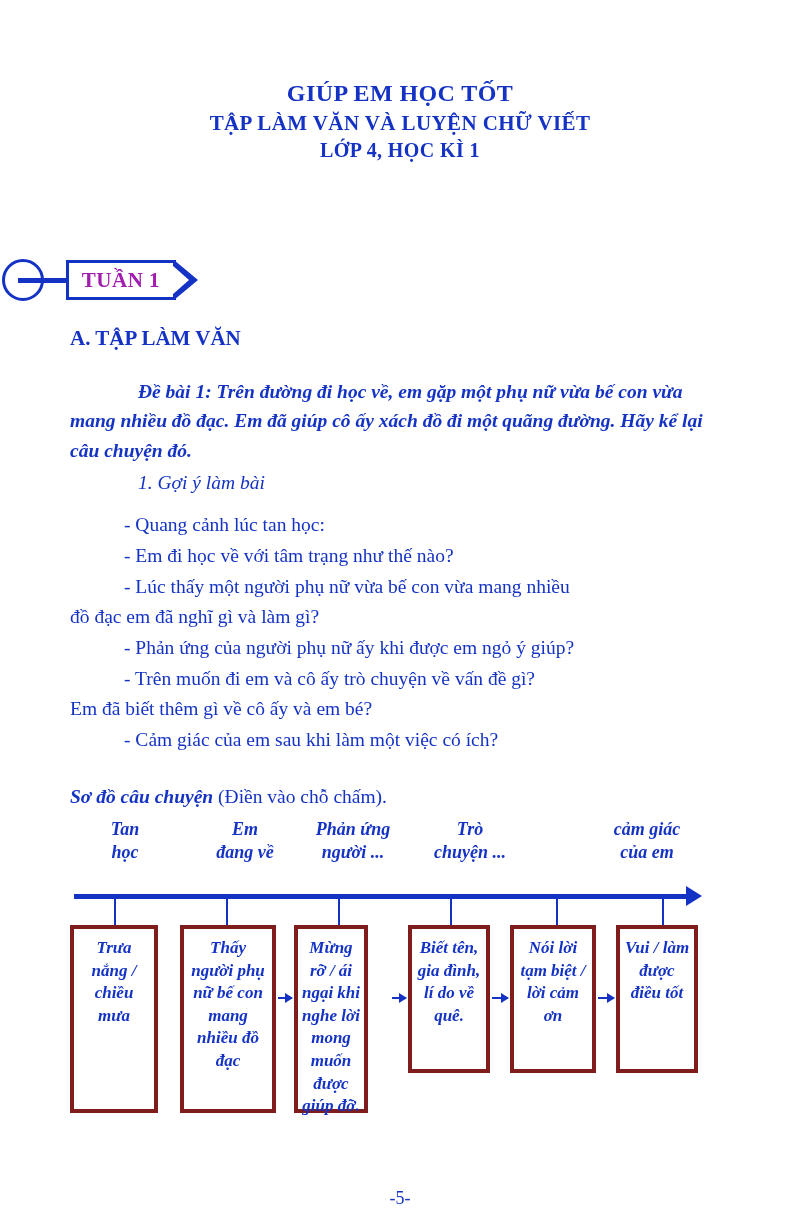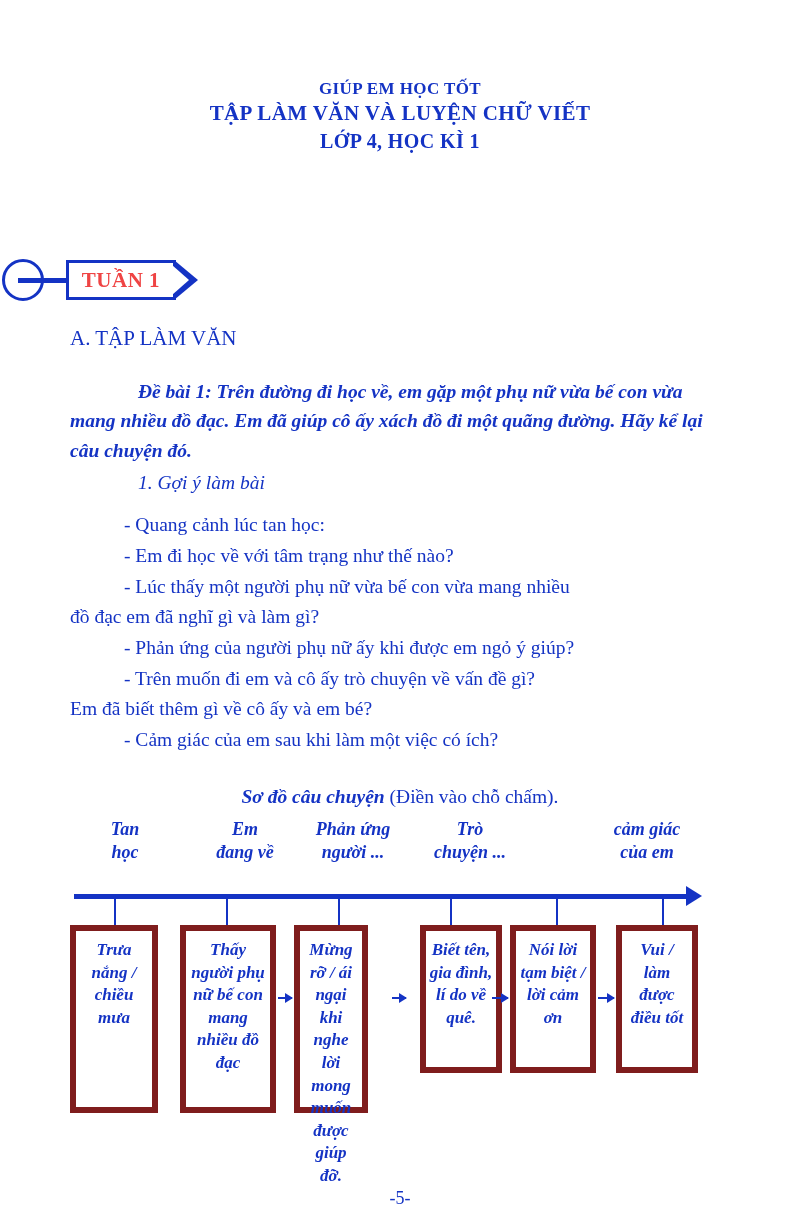--- a/index.html
+++ b/index.html
@@ -26,21 +26,21 @@
   .book-title {
     text-align: center;
     margin-top: 78px;
     line-height: 1.32;
   }
   .book-title .line {
     font-weight: bold;
     letter-spacing: 0.4px;
     color: #1433c4;
   }
-  .book-title .l1 { font-size: 17px; }
+  .book-title .l1 { font-size: 24px; }
   .book-title .l2 { font-size: 21px; }
   .book-title .l3 { font-size: 20px; }
 
   
   .week-banner {
     position: absolute;
     left: 0px;
     top: 170px;
     height: 62px;
     width: 240px;
@@ -89,40 +89,40 @@
     position: absolute;
     left: 66px;
     top: 12px;
     width: 110px;
     height: 40px;
     line-height: 40px;
     text-align: center;
     font-weight: bold;
     font-size: 21px;
     letter-spacing: 0.5px;
-    color: #ef4444;
+    color: #a21caf;
   }
   .week-banner .tail {
     position: absolute;
     left: 18px;
     top: 30px;
     width: 52px;
     height: 5px;
     background: #1433c4;
   }
 
   
   .content {
     position: absolute;
     left: 70px;
     top: 248px;
     width: 660px;
   }
   .section-title {
-    font-weight: normal;
+    font-weight: bold;
     font-size: 21px;
     margin: 0 0 26px 0;
   }
   p {
     margin: 0 0 2px 0;
     font-size: 19.5px;
     line-height: 1.47;
     text-align: left;
   }
   .prompt {
@@ -140,21 +140,20 @@
   }
   .bullet {
     text-indent: 54px;
   }
   .bullet.cont {
     text-indent: 0;
   }
   .diagram-title {
     margin-top: 28px;
     font-size: 19.5px;
-    text-align: center;
   }
   .diagram-title b {
     font-style: italic;
     font-weight: bold;
   }
 
   
   .diagram {
     position: absolute;
     left: 70px;
@@ -201,21 +200,21 @@
   }
   .boxes {
     position: absolute;
     top: 107px;
     left: 0;
     width: 660px;
     height: 200px;
   }
   .box {
     position: absolute;
-    border: 6px solid #7f1d1d;
+    border: 4px solid #7f1d1d;
     box-sizing: border-box;
     text-align: center;
     font-style: italic;
     font-size: 17px;
     line-height: 1.33;
     padding: 8px 3px 0 3px;
     font-weight: bold;
     color: #1433c4;
   }
   .arrow-h {
@@ -300,21 +299,21 @@
     <div class="tick" style="left:156px;"></div>
     <div class="tick" style="left:268px;"></div>
     <div class="tick" style="left:380px;"></div>
     <div class="tick" style="left:486px;"></div>
     <div class="tick" style="left:592px;"></div>
 
     <div class="boxes">
       <div class="box" style="left:0px;   top:0; width:88px;  height:188px;">Trưa nắng / chiều mưa</div>
       <div class="box" style="left:110px; top:0; width:96px;  height:188px;">Thấy người phụ nữ bế con mang nhiều đồ đạc</div>
       <div class="box" style="left:224px; top:0; width:74px;  height:188px;">Mừng rỡ / ái ngại khi nghe lời mong muốn được giúp đỡ.</div>
-      <div class="box" style="left:338px; top:0; width:82px;  height:148px;margin-left:12px;">Biết tên, gia đình, lí do về quê.</div>
+      <div class="box" style="left:338px; top:0; width:82px;  height:148px;">Biết tên, gia đình, lí do về quê.</div>
       <div class="box" style="left:440px; top:0; width:86px;  height:148px;">Nói lời tạm biệt / lời cảm ơn</div>
       <div class="box" style="left:546px; top:0; width:82px;  height:148px;">Vui / làm được điều tốt</div>
 
       <div class="arrow-h" style="left:208px; top:72px; width:14px;"></div>
       <div class="arrow-h" style="left:322px; top:72px; width:14px;"></div>
       <div class="arrow-h" style="left:422px; top:72px; width:16px;"></div>
       <div class="arrow-h" style="left:528px; top:72px; width:16px;"></div>
     </div>
   </div>
 

